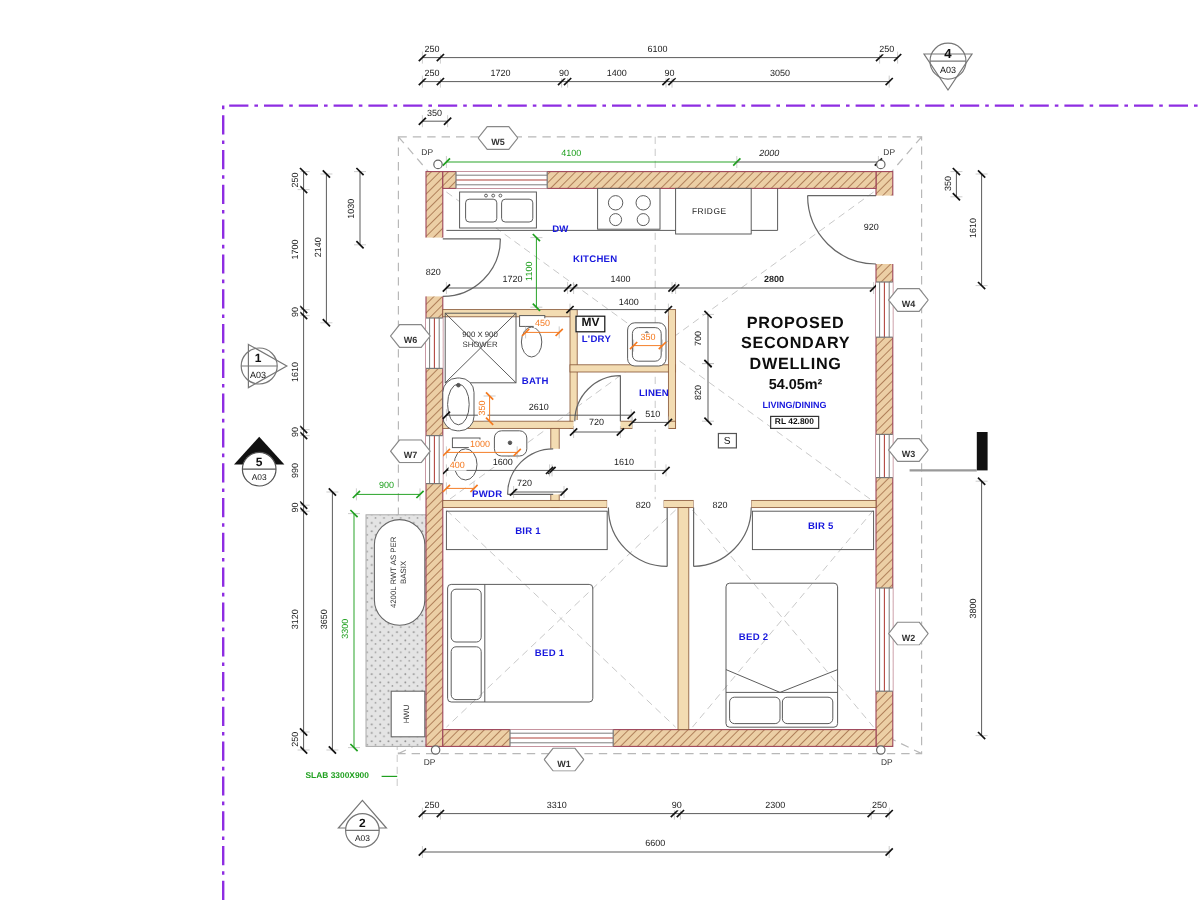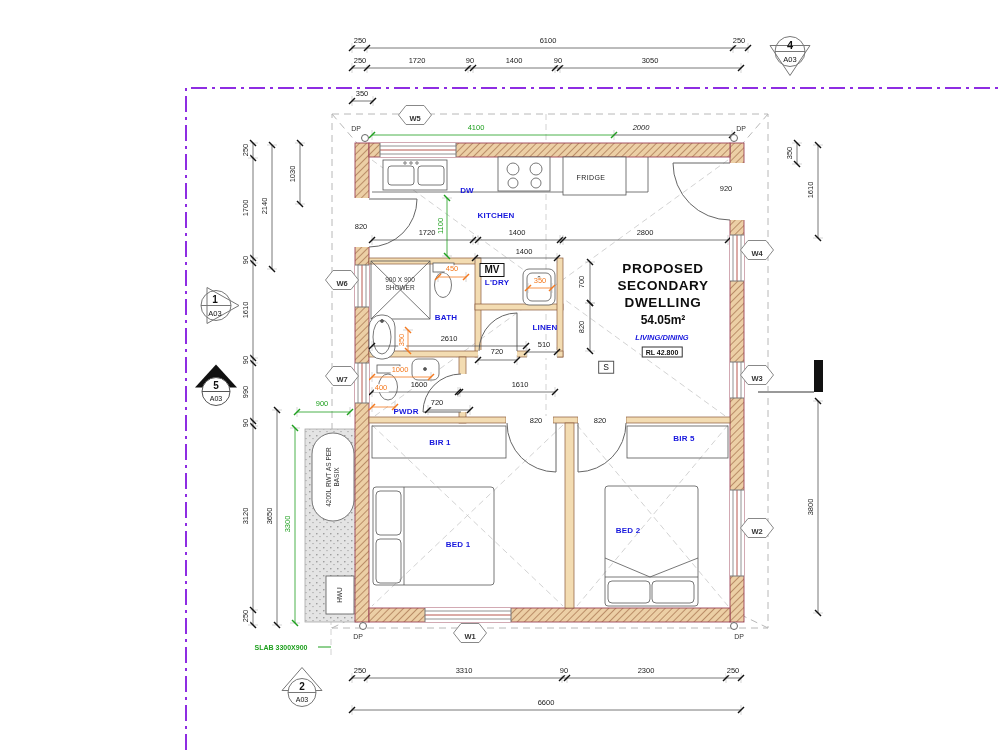--- a/index.html
+++ b/index.html
@@ -8,21 +8,21 @@
   svg.lw{position:absolute;left:0;top:0;}
   .t{position:absolute;transform:translate(-50%,-50%);white-space:nowrap;line-height:1;}
   .rot{transform:translate(-50%,-50%) rotate(-90deg);}
   .dim{font-size:7.5px;color:#222;background:#fff;padding:0 1px;}
   .dim.g{color:#1fa01f;}
   .dim.o{color:#f4791f;}
   .room{font-size:8px;font-weight:bold;color:#1717dd;letter-spacing:.2px;background:transparent;}
   .room.k{color:#222;font-weight:normal;font-size:7px;letter-spacing:.4px;}
   .title-line{font-size:13.5px;font-weight:bold;color:#0d0d0d;letter-spacing:.6px;}
   .area{font-size:12px;font-weight:bold;color:#0d0d0d;}
-  .zone{font-size:7.5px;font-weight:bold;color:#1717dd;font-style:italic;}
+  .zone{font-size:7.5px;font-weight:bold;color:#1717dd;}
   .boxed{border:1px solid #333;background:#fff;padding:1px 3px;font-size:7px;font-weight:bold;color:#111;}
   .mvbox{border:1.5px solid #111;background:#fff;padding:1px 4px;font-size:10px;font-weight:bold;color:#111;}
   .sbox{border:1px solid #555;background:#fff;padding:1px 4px;font-size:8.5px;color:#111;}
   .note{font-size:6.5px;color:#333;text-align:center;line-height:1.2;}
   .gnote{font-size:7px;color:#1fa01f;font-weight:bold;}
   .wl{position:absolute;left:0;top:0;width:100%;height:100%;display:flex;align-items:center;justify-content:center;
       font-size:7.5px;font-weight:bold;color:#333;}
   .wtag{width:34px;height:28px;}
   .dplabel{font-size:7px;color:#333;}
   .ref{color:#111;}
@@ -435,21 +435,21 @@
       <div class="t dim rot" style="left: 293px; top: 174px;">1030</div>
       <div class="t dim rot" style="left: 270px; top: 516px;">3650</div>
       <div class="t dim g rot" style="left: 288px; top: 524px;">3300</div>
       <div class="t dim g" style="left: 322px; top: 404px;">900</div>
       <div class="t dim rot" style="left: 790px; top: 153px;">350</div>
       <div class="t dim rot" style="left: 811px; top: 190px;">1610</div>
       <div class="t dim rot" style="left: 811px; top: 507px;">3800</div>
       <div class="t dim" style="left: 361px; top: 227px;">820</div>
       <div class="t dim" style="left: 427px; top: 233px;">1720</div>
       <div class="t dim" style="left: 517px; top: 233px;">1400</div>
-      <div class="t dim" style="left: 645px; top: 233px;">2800</div>
+      <div class="t dim" style="left: 645px; top: 233px; font-weight: bold;">2800</div>
       <div class="t dim" style="left: 726px; top: 189px;">920</div>
       <div class="t dim g rot" style="left: 441px; top: 226px;">1100</div>
       <div class="t dim" style="left: 524px; top: 252px;">1400</div>
       <div class="t dim o" style="left: 452px; top: 269px;">450</div>
       <div class="t dim o" style="left: 540px; top: 281px;">350</div>
       <div class="t dim rot" style="left: 582px; top: 282px;">700</div>
       <div class="t dim rot" style="left: 582px; top: 327px;">820</div>
       <div class="t dim" style="left: 449px; top: 339px;">2610</div>
       <div class="t dim" style="left: 544px; top: 345px;">510</div>
       <div class="t dim" style="left: 497px; top: 352px;">720</div>

